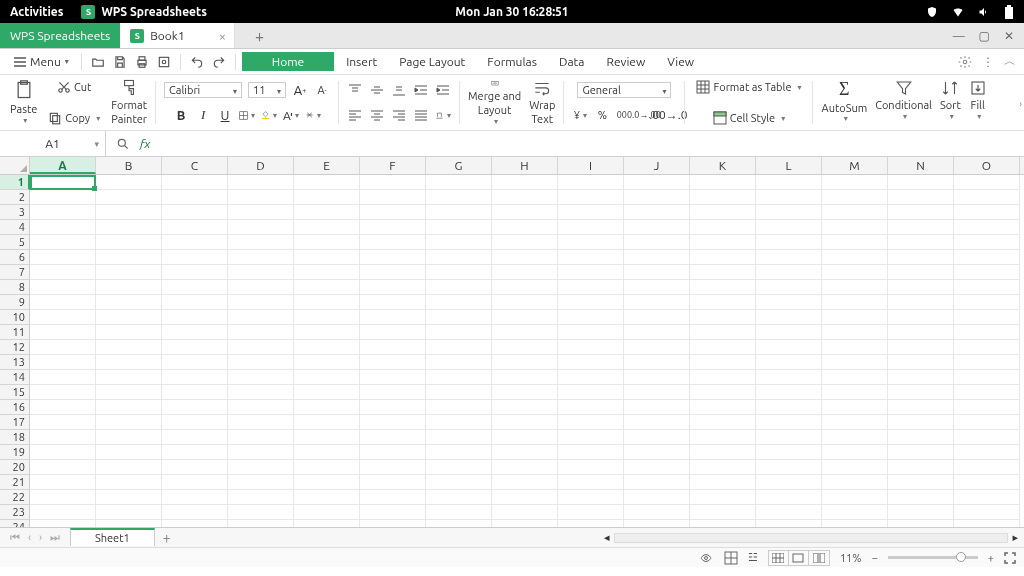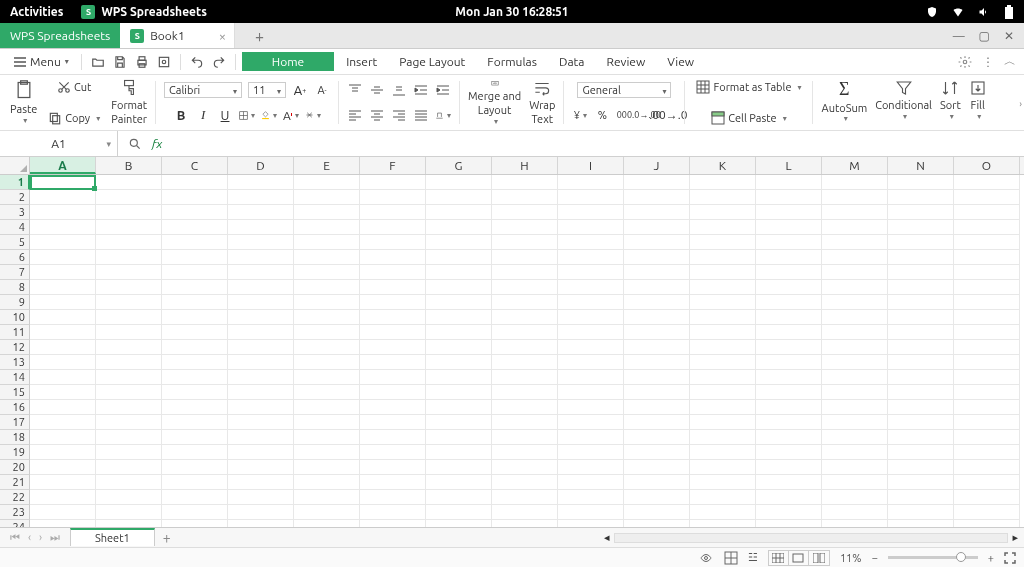--- a/index.html
+++ b/index.html
@@ -43,21 +43,21 @@
 .fontbox { border: 1px solid #ccc; height: 16px; font-size: 11px; padding: 1px 4px; display: flex; align-items: flex-end; background: #fff; }
 .fontname { width: 78px; justify-content: space-between; }
 .fontsize { width: 38px; justify-content: space-between; }
 .dd::after { content: "▾"; font-size: 8px; color: #777; margin-left: 3px; }
 .caret { font-size: 8px; color: #666; }
 .ico { width: 16px; height: 16px; display: inline-flex; align-items: center; justify-content: center; }
 .expand-arrow { position: absolute; right: 2px; top: 50%; transform: translateY(-50%); color: #888; font-size: 10px; cursor: pointer; }
 
 
 .fbar { height: 26px; border-bottom: 1px solid #d0d0d0; display: flex; align-items: stretch; }
-.namebox { width: 118px; border-right: 1px solid #d0d0d0; display: flex; align-items: center; justify-content: center; position: relative; padding: 0 6px; font-size: 12px; }
+.namebox { width: 106px; border-right: 1px solid #d0d0d0; display: flex; align-items: center; justify-content: center; position: relative; padding: 0 6px; font-size: 12px; }
 .namebox .dd2 { position: absolute; right: 6px; color: #888; font-size: 9px; }
 .fxarea { display: flex; align-items: center; padding: 0 10px; gap: 10px; flex: 1; }
 .fxarea .mag { color: #666; }
 .fxarea .fx { font-style: italic; color: #15803d; font-size: 12px; }
 
 
 .grid { position: relative; height: 370px; overflow: hidden; background: #fff; }
 .colhead { display: flex; height: 18px; border-bottom: 1px solid #ccc; background: #f4f4f4; }
 .corner { width: 30px; border-right: 1px solid #ccc; background: #f4f4f4; position: relative; }
 .corner::after { content: ""; position: absolute; right: 2px; bottom: 2px; border-right: 7px solid #b0b0b0; border-top: 7px solid transparent; }
@@ -387,21 +387,21 @@
           <rect x="1" y="1" width="12" height="12"></rect>
           <path d="M1 5h12M1 9h12M5 1v12M9 1v12"></path>
         </svg>
       <span>Format as Table</span>
     </div>
     <div class="smbtn dd">
       <svg width="14" height="14" viewBox="0 0 14 14" fill="none" stroke="#555">
           <rect x="1" y="1" width="12" height="12"></rect>
           <rect x="1" y="1" width="12" height="4" fill="#8c8"></rect>
         </svg>
-      <span>Cell Paste</span>
+      <span>Cell Style</span>
     </div>
   </div>
   <div class="rsep"></div>
 
   <div class="bigbtn dd">
     <span style="font-size:18px;font-family:serif;">Σ</span>
     <span class="lbl">AutoSum</span>
   </div>
   <div class="bigbtn dd">
     <svg width="18" height="18" viewBox="0 0 24 24" fill="none" stroke="#555" stroke-width="1.5">

